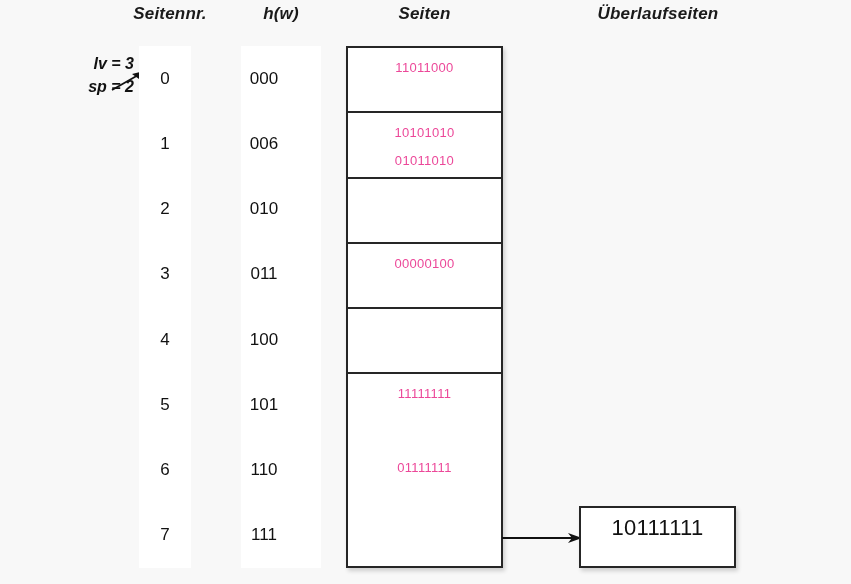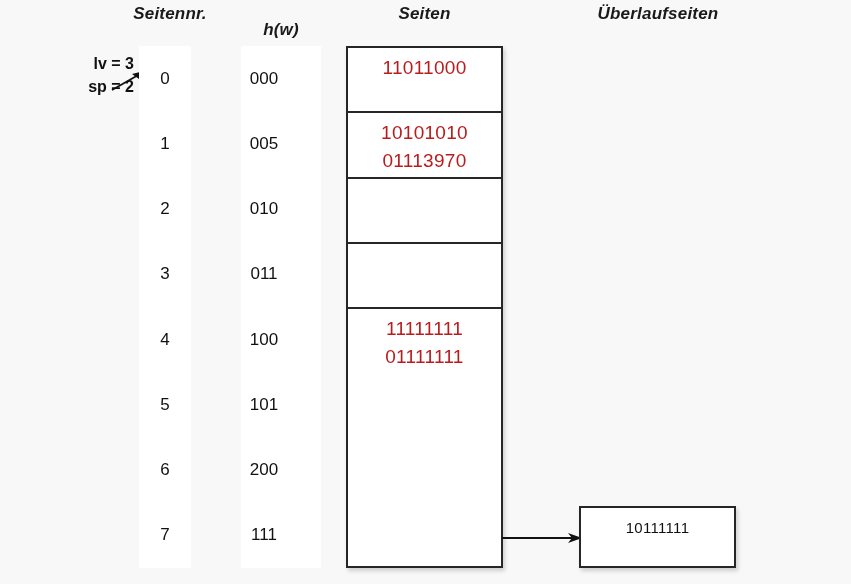--- a/index.html
+++ b/index.html
@@ -26,31 +26,32 @@
     position: absolute;
     font-style: italic;
     font-weight: 600;
     font-size: 17px;
     color: #1a1a1a;
     white-space: nowrap;
     text-align: center;
     letter-spacing: 0.2px;
   }
   #hdr-seitennr { left: 110px; top: 4px; width: 120px; }
-  #hdr-hw       { left: 241px; top: 20px; width: 80px;  }
+  #hdr-hw       { left: 241px; top: 4px; width: 80px;  }
   #hdr-seiten   { left: 346px; top: 4px; width: 157px; }
   #hdr-ueber    { left: 579px; top: 4px; width: 158px; }
 
   
   #annotation {
     position: absolute;
     left: 24px;
     top: 52px;
     width: 110px;
     text-align: right;
+    font-style: italic;
     font-size: 16px;
     font-weight: 600;
     color: #111;
     line-height: 1.45;
   }
   #annotation div { white-space: nowrap; }
 
   #annot-arrow {
     position: absolute;
     left: 110px;
@@ -97,25 +98,25 @@
     position: relative;
     height: 65.25px;
     box-sizing: border-box;
     border-bottom: 2px solid #262626;
     display: flex;
     flex-direction: column;
     align-items: center;
     justify-content: flex-start;
     padding-top: 6px;
   }
-  .seiten-cell:last-child { border-bottom: none; }
+  .seiten-cell:last-child { border-bottom: none; gap: 46px; }
   .seiten-cell span {
     display: block;
-    font-size: 19px;
-    color: #b91c1c;
+    font-size: 13px;
+    color: #ec4899;
     line-height: 28px;
     letter-spacing: 0.3px;
   }
 
   
   #overflow-box {
     position: absolute;
     left: 579px;
     top: 506px;
     width: 157px;
@@ -123,21 +124,21 @@
     border: 2px solid #262626;
     box-sizing: border-box;
     background: #ffffff;
     box-shadow: 2px 3px 4px rgba(0,0,0,0.17);
     display: flex;
     align-items: flex-start;
     justify-content: center;
     padding-top: 6px;
   }
   #overflow-box span {
-    font-size: 15px;
+    font-size: 22px;
     color: #111;
     line-height: 28px;
     letter-spacing: 0.3px;
   }
 
   
   #connector-arrow {
     position: absolute;
     left: 500px;
     top: 524px;
@@ -173,38 +174,41 @@
     <div class="row-label" style="top:176px">2</div>
     <div class="row-label" style="top:241px">3</div>
     <div class="row-label" style="top:307px">4</div>
     <div class="row-label" style="top:372px">5</div>
     <div class="row-label" style="top:437px">6</div>
     <div class="row-label" style="top:502px">7</div>
   </div>
 
   <div class="col-hw">
     <div class="row-label" style="top:46px">000</div>
-    <div class="row-label" style="top:111px">005</div>
+    <div class="row-label" style="top:111px">006</div>
     <div class="row-label" style="top:176px">010</div>
     <div class="row-label" style="top:241px">011</div>
     <div class="row-label" style="top:307px">100</div>
     <div class="row-label" style="top:372px">101</div>
-    <div class="row-label" style="top:437px">200</div>
+    <div class="row-label" style="top:437px">110</div>
     <div class="row-label" style="top:502px">111</div>
   </div>
 
   <div id="seiten-table">
     <div class="seiten-cell">
       <span>11011000</span>
     </div>
     <div class="seiten-cell">
       <span>10101010</span>
-      <span>01113970</span>
+      <span>01011010</span>
     </div>
     <div class="seiten-cell"></div>
+    <div class="seiten-cell">
+      <span>00000100</span>
+    </div>
     <div class="seiten-cell"></div>
     <div class="seiten-cell">
       <span>11111111</span>
       <span>01111111</span>
     </div>
   </div>
 
   <svg id="connector-arrow" viewBox="0 0 84 28">
     <line x1="2" y1="14" x2="74" y2="14" stroke="#111" stroke-width="1.8"></line>
     <path d="M82 14 L68 9 L72 14 L68 19 Z" fill="#111"></path>

